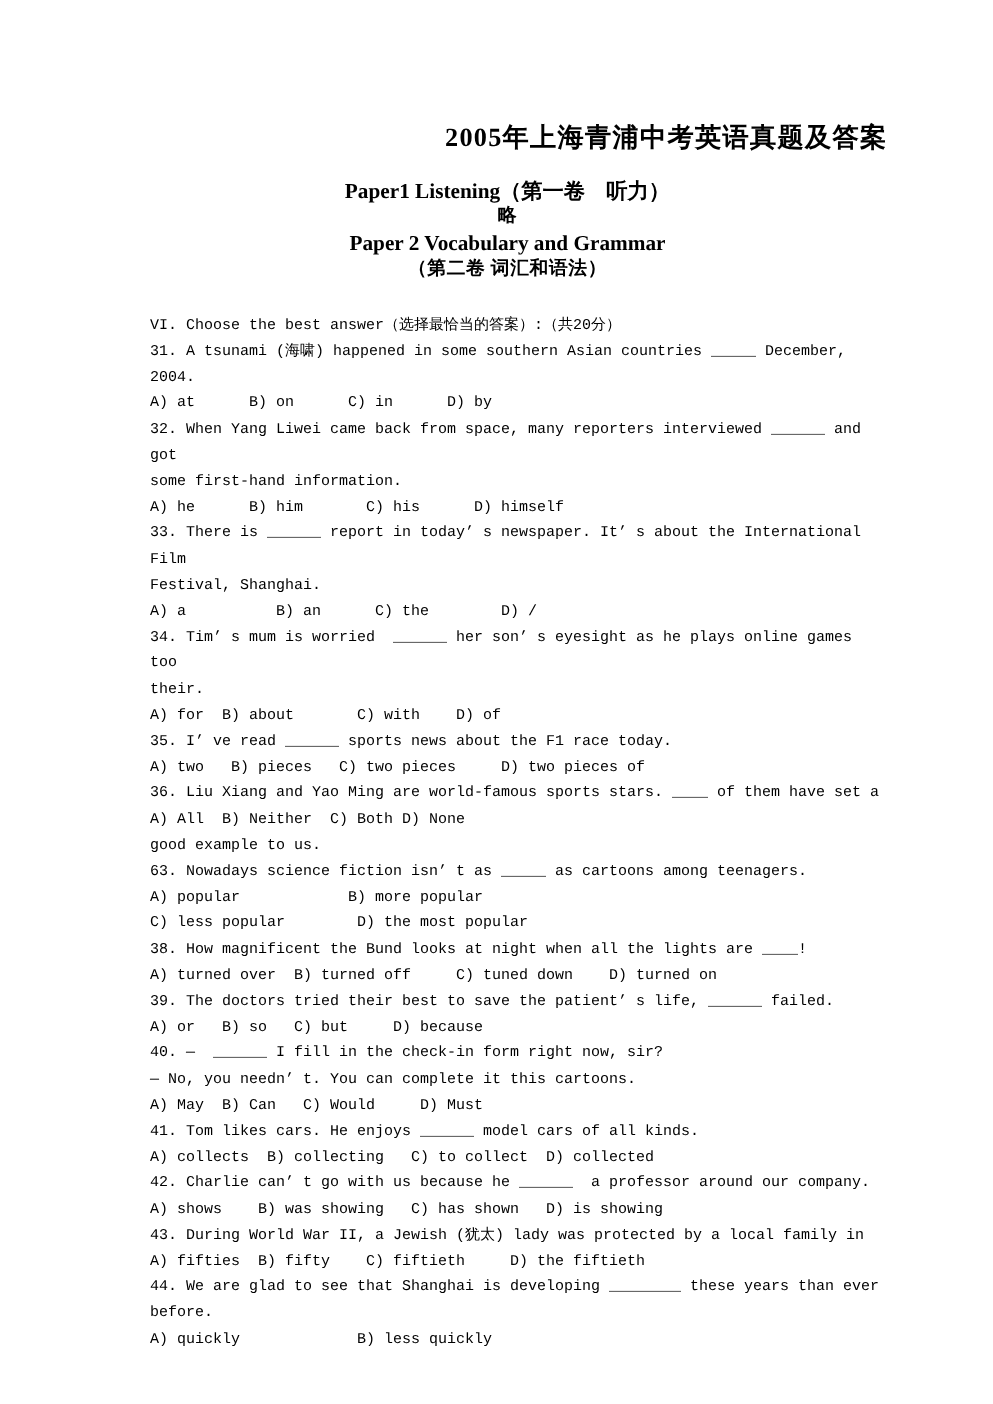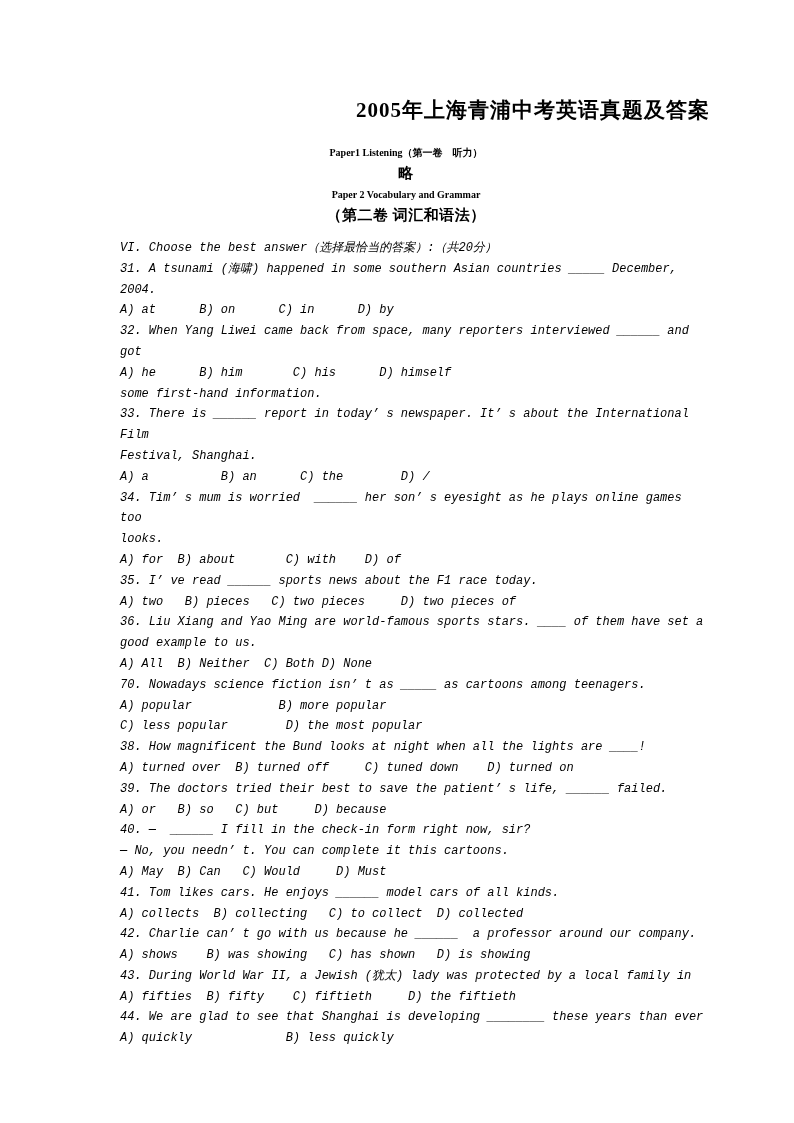--- a/index.html
+++ b/index.html
@@ -26,31 +26,30 @@
     font-size: 21px;
     letter-spacing: 1px;
     margin: 0 0 18px 0;
     
     margin-left: -18px;
   }
   .subhead {
     text-align: center;
     font-family: "Liberation Serif", "DejaVu Serif", serif;
     font-weight: bold;
-    font-size: 10px;
+    font-size: 17px;
     line-height: 21px;
     margin-left: -18px;
   }
   .subhead.cjk {
     font-size: 15px;
     letter-spacing: 0.5px;
   }
   .body-lines {
-    margin-top: 12px;
-    font-style: italic;
+    margin-top: 24px;
   }
   .line {
     font-size: 12px;
     line-height: 20.8px;
     white-space: pre-wrap;
     word-break: break-word;
   }
 </style>
 </head>
 <body>
@@ -60,45 +59,46 @@
   <div class="subhead">Paper1 Listening（第一卷　听力）</div>
   <div class="subhead cjk">略</div>
   <div class="subhead">Paper 2 Vocabulary and Grammar</div>
   <div class="subhead cjk">（第二卷 词汇和语法）</div>
 
   <div class="body-lines">
       <div class="line">VI. Choose the best answer（选择最恰当的答案）:（共20分）</div>
       <div class="line">31. A tsunami (海啸) happened in some southern Asian countries _____ December, 2004.</div>
       <div class="line">A) at      B) on      C) in      D) by</div>
       <div class="line">32. When Yang Liwei came back from space, many reporters interviewed ______ and got</div>
+      <div class="line">some first-hand information.</div>
       <div class="line">A) he      B) him       C) his      D) himself</div>
-      <div class="line">some first-hand information.</div>
       <div class="line">33. There is ______ report in today’ s newspaper. It’ s about the International Film</div>
       <div class="line">Festival, Shanghai.</div>
       <div class="line">A) a          B) an      C) the        D) /</div>
       <div class="line">34. Tim’ s mum is worried  ______ her son’ s eyesight as he plays online games too</div>
-      <div class="line">looks.</div>
+      <div class="line">their.</div>
       <div class="line">A) for  B) about       C) with    D) of</div>
       <div class="line">35. I’ ve read ______ sports news about the F1 race today.</div>
       <div class="line">A) two   B) pieces   C) two pieces     D) two pieces of</div>
       <div class="line">36. Liu Xiang and Yao Ming are world-famous sports stars. ____ of them have set a</div>
+      <div class="line">A) All  B) Neither  C) Both D) None</div>
       <div class="line">good example to us.</div>
-      <div class="line">A) All  B) Neither  C) Both D) None</div>
-      <div class="line">70. Nowadays science fiction isn’ t as _____ as cartoons among teenagers.</div>
+      <div class="line">63. Nowadays science fiction isn’ t as _____ as cartoons among teenagers.</div>
       <div class="line">A) popular            B) more popular</div>
       <div class="line">C) less popular        D) the most popular</div>
       <div class="line">38. How magnificent the Bund looks at night when all the lights are ____!</div>
       <div class="line">A) turned over  B) turned off     C) tuned down    D) turned on</div>
       <div class="line">39. The doctors tried their best to save the patient’ s life, ______ failed.</div>
       <div class="line">A) or   B) so   C) but     D) because</div>
       <div class="line">40. —  ______ I fill in the check-in form right now, sir?</div>
       <div class="line">— No, you needn’ t. You can complete it this cartoons.</div>
       <div class="line">A) May  B) Can   C) Would     D) Must</div>
       <div class="line">41. Tom likes cars. He enjoys ______ model cars of all kinds.</div>
       <div class="line">A) collects  B) collecting   C) to collect  D) collected</div>
       <div class="line">42. Charlie can’ t go with us because he ______  a professor around our company.</div>
       <div class="line">A) shows    B) was showing   C) has shown   D) is showing</div>
       <div class="line">43. During World War II, a Jewish (犹太) lady was protected by a local family in</div>
       <div class="line">A) fifties  B) fifty    C) fiftieth     D) the fiftieth</div>
       <div class="line">44. We are glad to see that Shanghai is developing ________ these years than ever</div>
+      <div class="line">before.</div>
       <div class="line">A) quickly             B) less quickly</div>
     </div>
 </div>
 
 </body></html>

